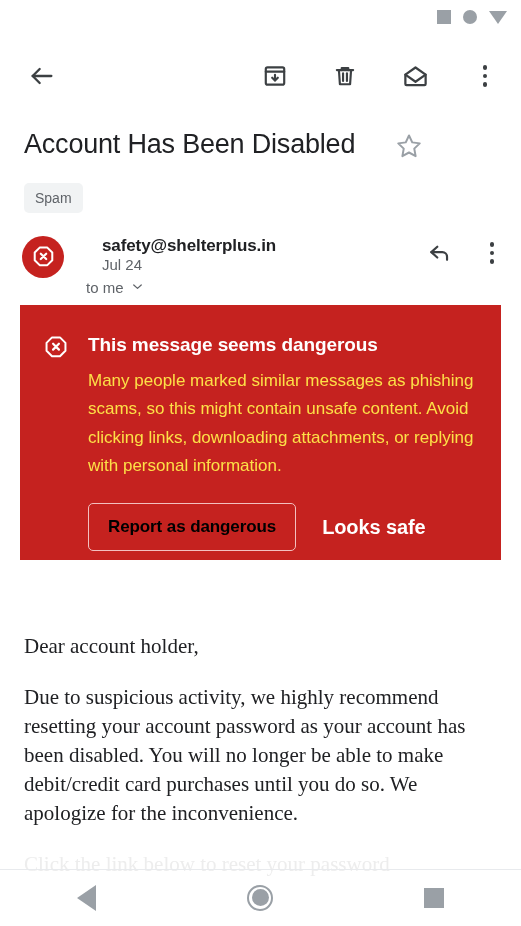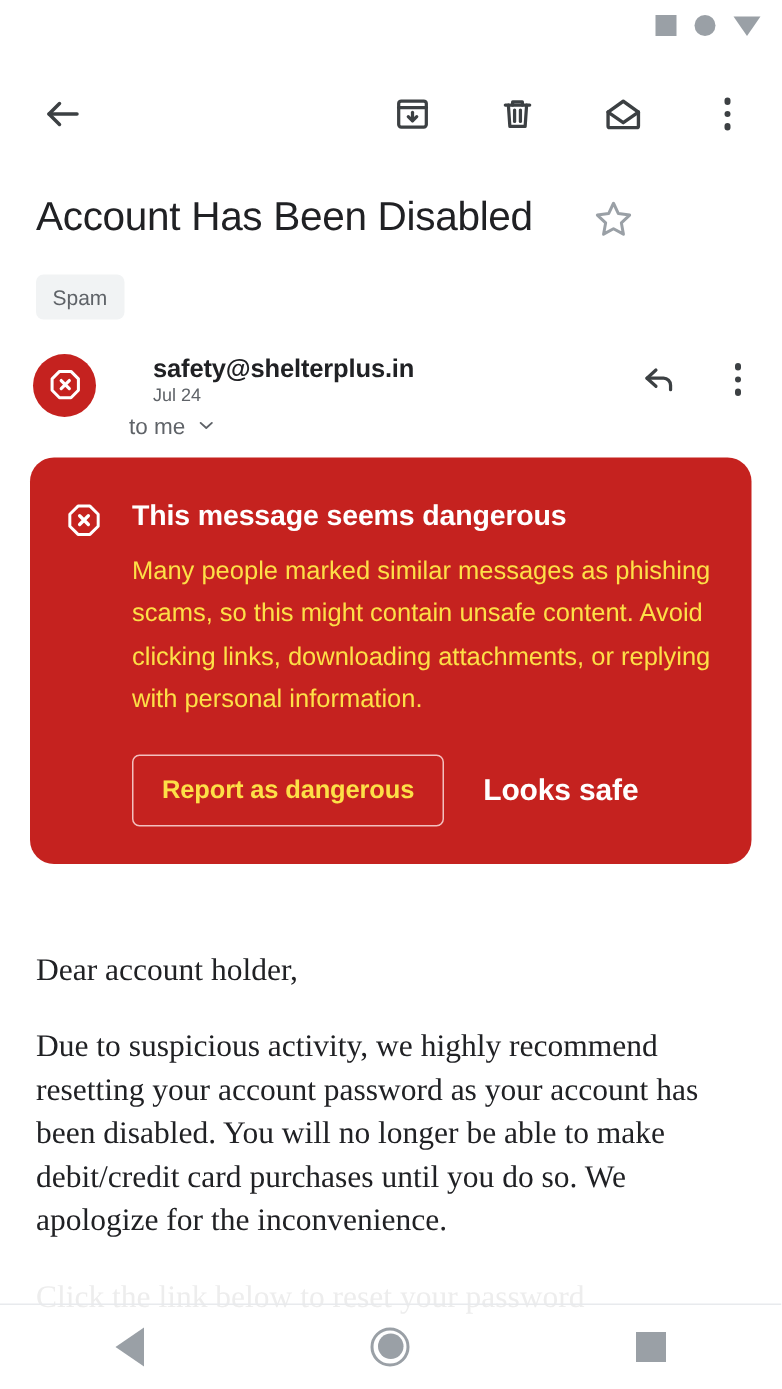--- a/index.html
+++ b/index.html
@@ -88,59 +88,59 @@
     background:#c5221f;
     display:flex; align-items:center; justify-content:center;
     flex:0 0 auto;
   }
   .sender-meta{ margin-left:22px; flex:1; min-width:0; }
   .sender-line1{ display:flex; align-items:baseline;flex-direction:column; }
   .sender-email{
     font-size:17px; font-weight:700; color:#202124; letter-spacing:-0.1px;
   }
   .sender-date{
-    font-size:12px; color:#5f6368; margin-left:16px; white-space:nowrap;
+    font-size:15px; color:#5f6368; margin-left:16px; white-space:nowrap;
   }
   .sender-line2{
     display:flex; align-items:flex-start; gap:6px; margin-top:6px;
   }
   .to-me{ font-size:15px; color:#5f6368; }
   .chev{ display:block; }
   .sender-actions{
     display:flex; align-items:center; gap:22px;
     margin-left:10px; padding-top:2px;
   }
   .sa-btn{ display:flex; align-items:center; justify-content:center; width:30px; height:30px; cursor:pointer; }
 
   
   .banner{
     position:absolute; top:305px; left:20px;
     width:481px;
     background:#c5221f;
-    border-radius:16px;
-    padding:28px 22px 24px 22px;
+    border-radius:0;
+    padding:28px 22px 8px 22px;
   }
   .banner-head{ display:flex; align-items:flex-start; }
   .banner-icon{ flex:0 0 auto; margin-top:1px; }
   .banner-texts{ margin-left:18px; flex:1; }
   .banner-title{
     font-size:19px; font-weight:700; color:#ffffff;
     line-height:1.25; letter-spacing:-0.1px;
   }
   .banner-body{
     margin-top:10px;
     font-size:17px; color:#fde047; line-height:1.68;
   }
   .banner-actions{
     margin-top:22px;
     display:flex; align-items:center; gap:10px;
   }
   .btn-outline{
     border:1px solid #f3c0bf; border-radius:5px;
-    color:#fde047; background:transparent;
+    color:#000000; background:transparent;
     font-size:17px; font-weight:700; font-family:"Liberation Sans", sans-serif;
     padding:13px 19px; cursor:pointer; letter-spacing:-0.1px;
   }
   .btn-text{
     border:none; background:transparent;
     color:#ffffff; font-size:20px; font-weight:700;
     font-family:"Liberation Sans", sans-serif;
     padding:13px 16px; cursor:pointer; letter-spacing:-0.1px;
   }
 

